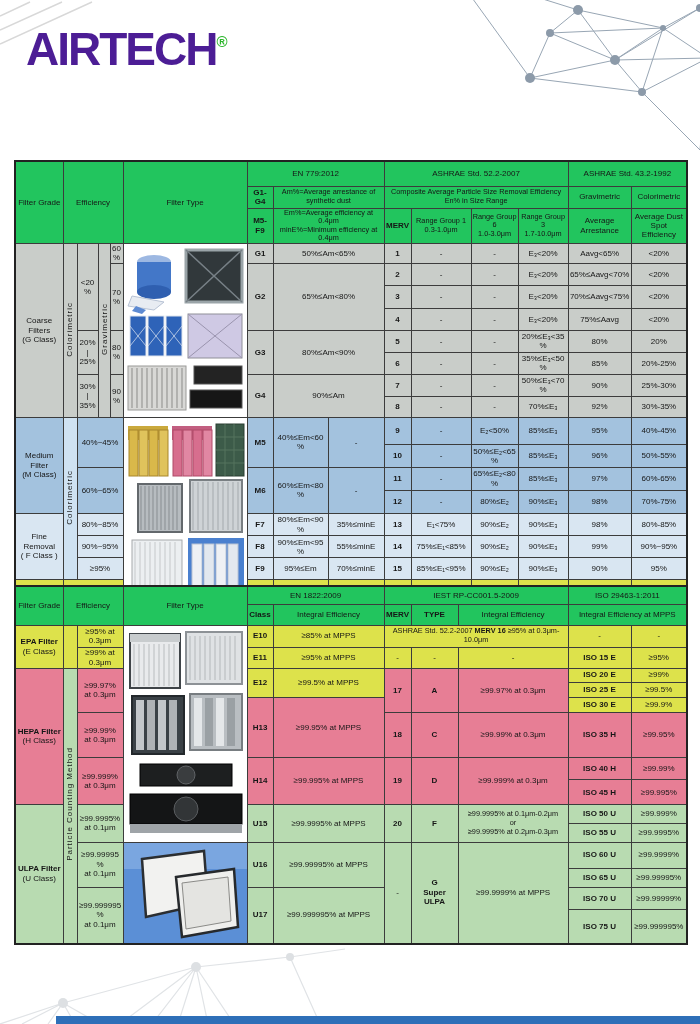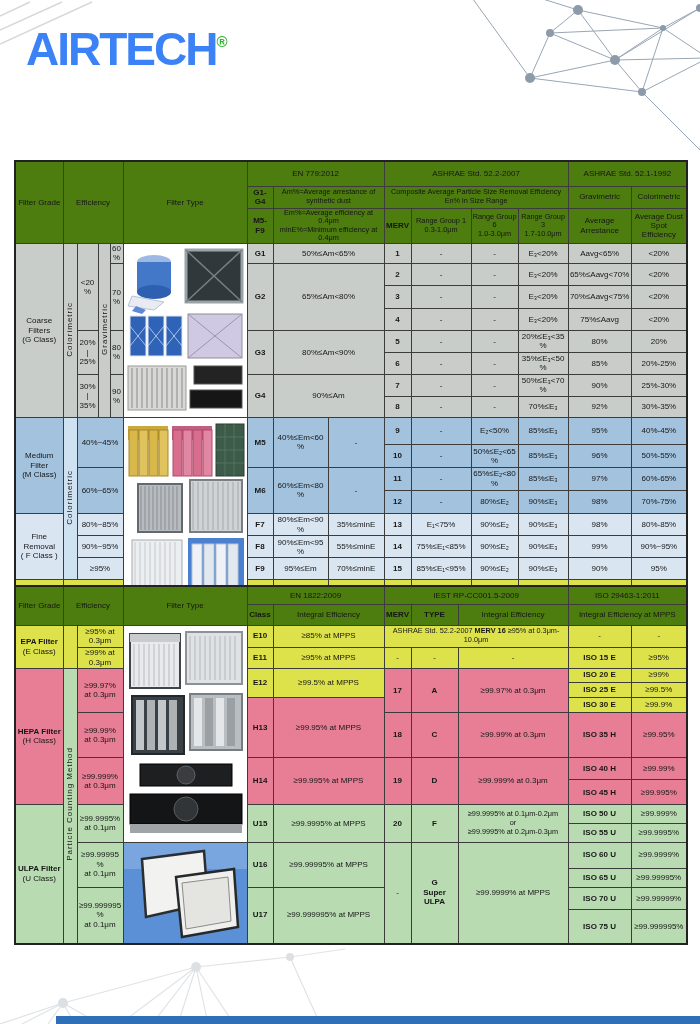--- a/index.html
+++ b/index.html
@@ -1,37 +1,37 @@
 <!DOCTYPE html>
 <html><head>
 <meta charset="utf-8">
 <style>
   html,body{margin:0;padding:0;background:#fff;}
   .page{position:relative;width:700px;height:1024px;background:#fff;overflow:hidden;
         font-family:"Liberation Sans",sans-serif;color:#161616;}
   .deco{position:absolute;pointer-events:none;}
   
   .logo{position:absolute;left:26px;top:26px;width:230px;}
-  .logo-main{font-size:46px;font-weight:800;letter-spacing:-2px;color:#3b82f6;line-height:1;}
+  .logo-main{font-size:46px;font-weight:800;letter-spacing:-2px;color:#4c1d95;line-height:1;}
   .logo-reg{font-size:15px;font-weight:700;color:#2cb62c;vertical-align:18px;}
   .logo-sub{text-align:right;color:#1778cc;font-style:italic;font-weight:bold;
             font-size:15px;letter-spacing:2px;margin-top:-2px;padding-right:4px;}
   .title{position:absolute;left:18px;top:114px;font-size:16.5px;color:#1a1a1a;}
   
   table.tbl{border-collapse:collapse;table-layout:fixed;position:absolute;left:14px;
             border:2px solid #222;}
   #t1{top:160px;width:672px;}
   #t2{top:585px;width:672px;}
   td{border:1px solid #3c3c3c;font-size:8px;line-height:1.18;text-align:center;
      vertical-align:middle;padding:0 1px;overflow:hidden;word-wrap:break-word;}
   .sm{font-size:7.3px;}
   .b{font-weight:bold;}
   .gy{background:#c9cdc9;} .bl{background:#a3c2de;} .lb{background:#d9e6f2;}
   .lb2{background:#cfe2f2;} .yl{background:#dde24b;} .pk{background:#e77e95;}
-  .gn{background:#b8dbb1;} .wh{background:#4d7c0f;margin-left:16px;}
+  .gn{background:#b8dbb1;} .wh{background:#22c55e;margin-left:16px;}
   .pre{white-space:pre-line;}
   .vert{writing-mode:vertical-rl;transform:rotate(180deg);display:inline-block;
         font-size:8px;letter-spacing:1px;white-space:nowrap;}
   td.ft{padding:0;background:#fff;}
   td.ft svg{display:block;}
   
   .footer{position:absolute;top:988px;left:0;width:700px;height:30px;
           display:flex;justify-content:flex-end;align-items:center;gap:8px;padding-right:10px;box-sizing:border-box;}
   .ftext{font-size:10.5px;color:#8f8f8f;}
   .fdiv{width:1px;height:24px;background:#c4c4c4;}
@@ -104,21 +104,21 @@
         <col style="width:63px">
         <col style="width:56px">
     </colgroup>
     <tbody>
         <tr style="height:25px">
       <td class="wh" rowspan="3">Filter Grade</td>
       <td class="wh" rowspan="3" colspan="4">Efficiency</td>
       <td class="wh" rowspan="3">Filter Type</td>
       <td class="wh" colspan="3">EN 779:2012</td>
       <td class="wh" colspan="4">ASHRAE Std. 52.2-2007</td>
-      <td class="wh" colspan="2">ASHRAE Std. 52.1-1992</td>
+      <td class="wh" colspan="2">ASHRAE Std. 43.2-1992</td>
     </tr>
     <tr style="height:22px">
       <td class="wh b">G1-G4</td>
       <td class="wh sm" colspan="2">Am%=Average arrestance of synthetic dust</td>
       <td class="wh sm" colspan="4">
         <div>Composite Average Particle Size Removal Efficiency</div>
             <div>En% in Size Range</div>
       </td>
       <td class="wh">Gravimetric</td>
       <td class="wh">Colorimetric</td>

